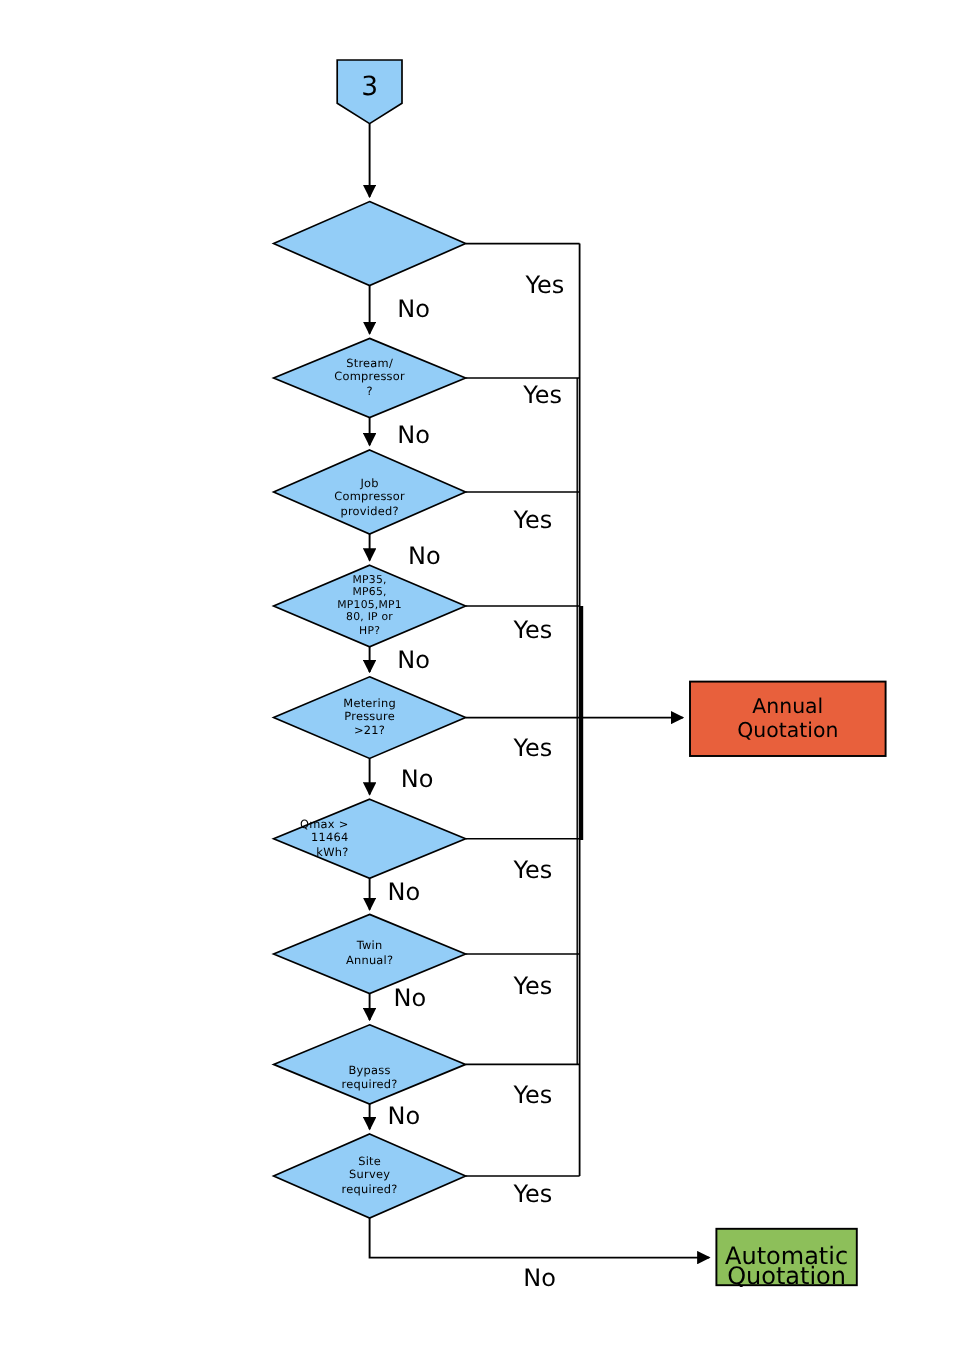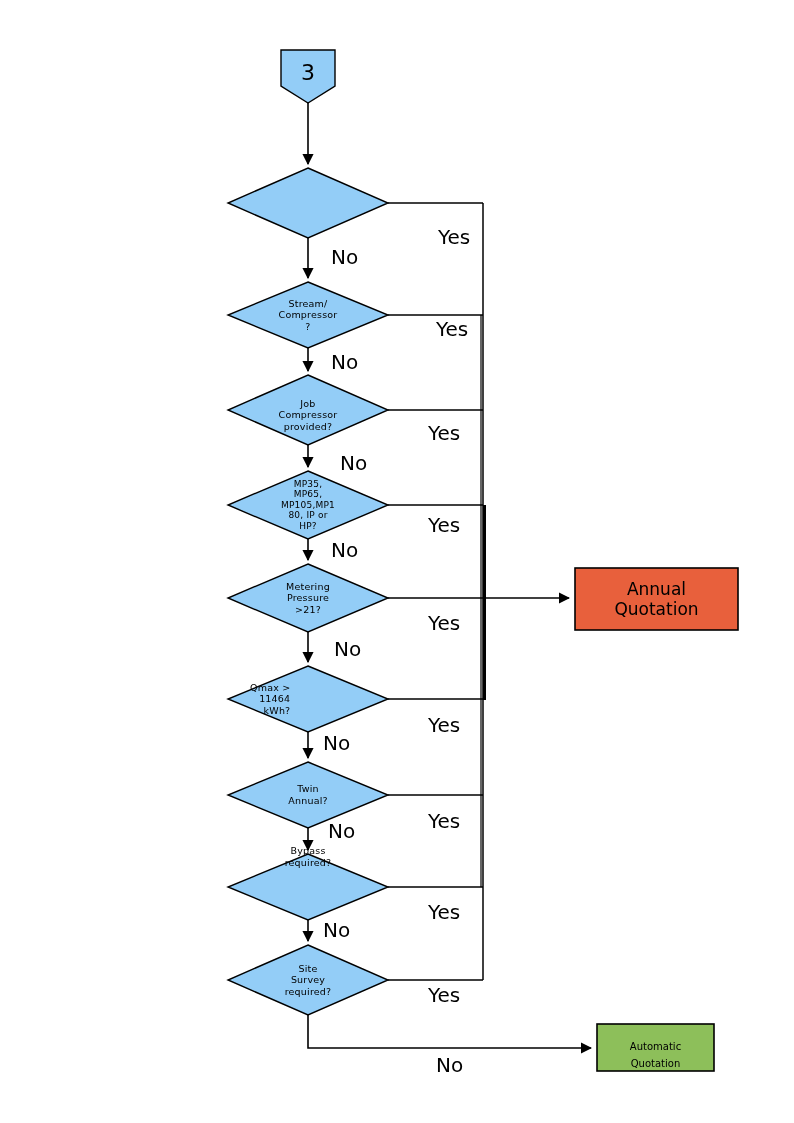--- a/index.html
+++ b/index.html
@@ -127,21 +127,21 @@
     </span>
   </div>
 
   <div class="shape-label diamond-label" style="left:243px;top:778px;width:130px;height:33px;">
     <span>
       <span>Twin</span><br>
       <span>Annual?</span>
     </span>
   </div>
 
-  <div class="shape-label diamond-label" style="left:243px;top:840px;width:130px;height:33px;align-items:center;">
+  <div class="shape-label diamond-label" style="left:243px;top:882px;width:130px;height:33px;align-items:center;">
     <span>
       <span>Bypass</span><br>
       <span>required?</span>
     </span>
   </div>
 
   <div class="shape-label diamond-label" style="left:243px;top:958px;width:130px;height:44px;">
     <span>
       <span>Site</span><br>
       <span>Survey</span><br>
@@ -149,21 +149,21 @@
     </span>
   </div>
 
   <div class="shape-label terminator-label" style="left:575px;top:568px;width:163px;height:62px;">
     <span>
       <span>Annual</span><br>
       <span>Quotation</span>
     </span>
   </div>
 
-  <div class="shape-label terminator-label" style="left:597px;top:1024px;width:117px;height:61px;font-size:10px;line-height:17px;">
+  <div class="shape-label terminator-label" style="left:597px;top:1024px;width:117px;height:61px;font-size:20px;line-height:17px;">
     <span>
       <span>Automatic</span><br>
       <span>Quotation</span>
     </span>
   </div>
 
   <div class="edge-label" style="left:331px;top:246px;">No</div>
   <div class="edge-label" style="left:331px;top:351px;">No</div>
   <div class="edge-label" style="left:340px;top:452px;">No</div>
   <div class="edge-label" style="left:331px;top:539px;">No</div>

